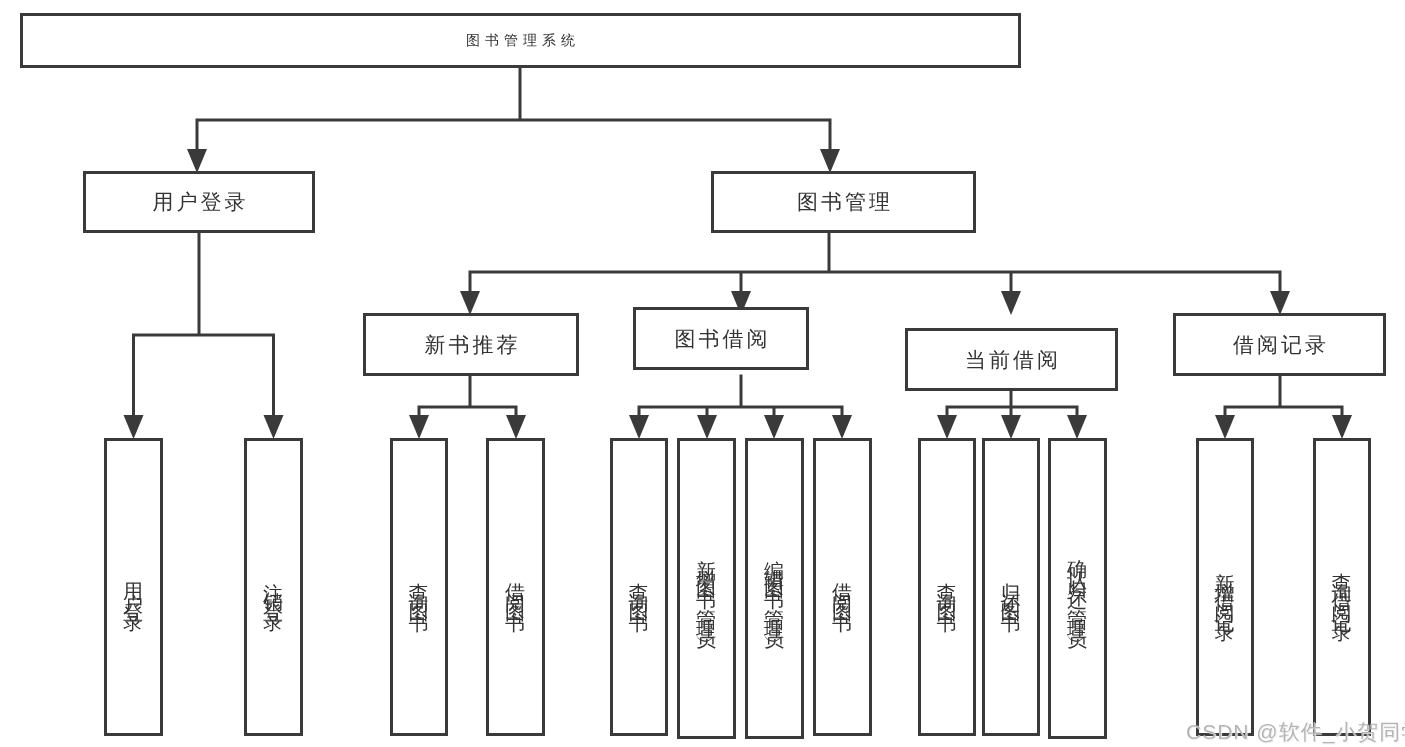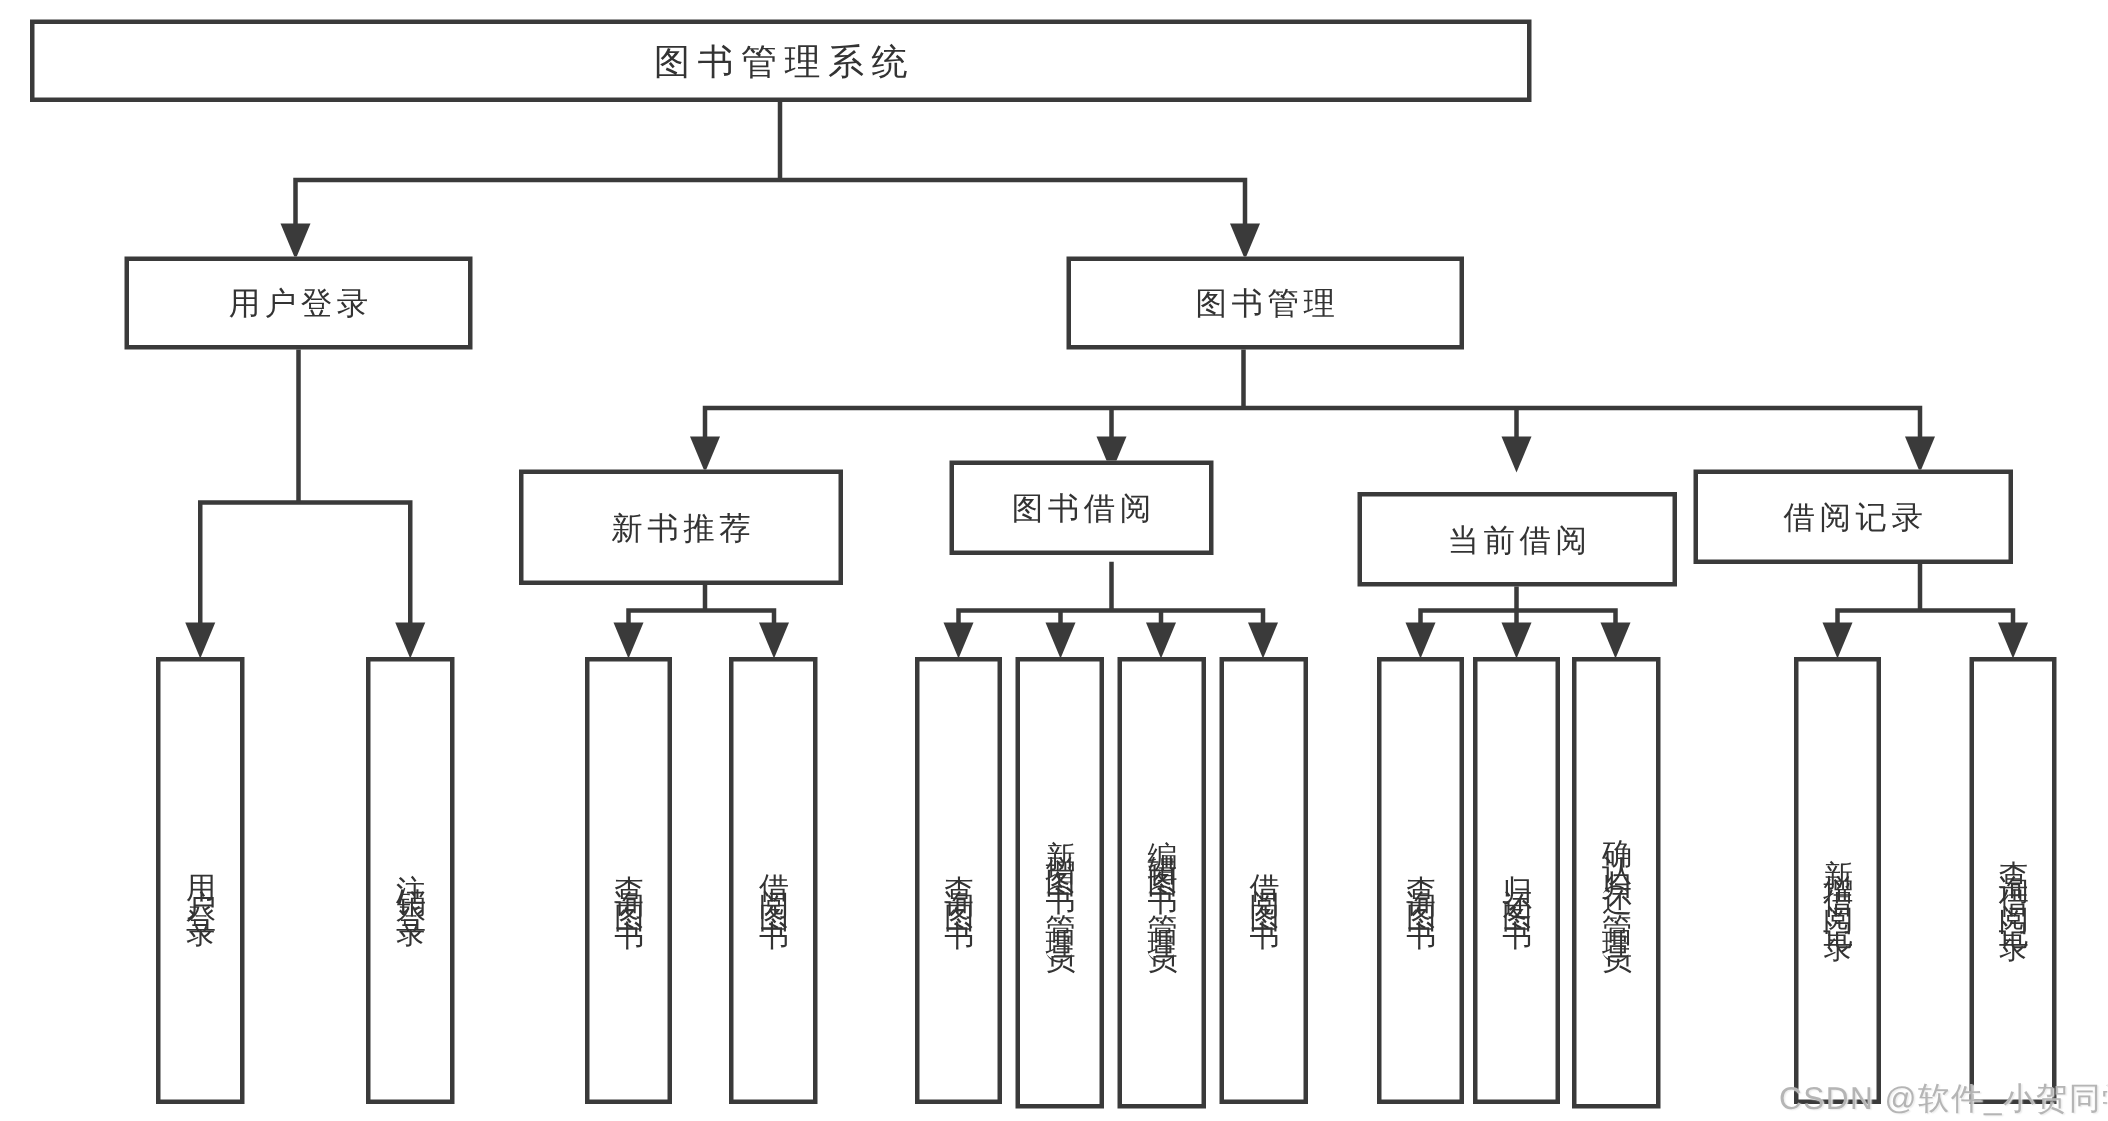--- a/index.html
+++ b/index.html
@@ -21,21 +21,21 @@
     justify-content:center;
     color:#333333;
   }
   .h-label{
     font-size:21px;
     letter-spacing:3px;
     text-indent:3px;
     white-space:nowrap;
     color:#333333;
   }
-  .root-label{font-size:24px;letter-spacing:5px;text-indent:5px;font-family:Liberation Serif, serif;}
+  .root-label{font-size:14px;letter-spacing:5px;text-indent:5px;font-family:Liberation Serif, serif;}
   .v-label{
     writing-mode:vertical-rl;
     text-orientation:mixed;
     font-size:20px;
     letter-spacing:10px;
     color:#333333;
     line-height:1;
   }
   .watermark{
     position:absolute;
@@ -89,30 +89,30 @@
     <span class="h-label root-label">图书管理系统</span>
   </div>
 
   <div class="box" style="left:83px;top:171px;width:232px;height:62px">
     <span class="h-label">用户登录</span>
   </div>
   <div class="box" style="left:711px;top:171px;width:265px;height:62px">
     <span class="h-label">图书管理</span>
   </div>
 
-  <div class="box" style="left:346px;top:313px;width:216px;height:77px">
+  <div class="box" style="left:363px;top:313px;width:216px;height:63px">
     <span class="h-label">新书推荐</span>
   </div>
   <div class="box" style="left:633px;top:307px;width:176px;height:63px">
     <span class="h-label">图书借阅</span>
   </div>
   <div class="box" style="left:905px;top:328px;width:213px;height:63px">
     <span class="h-label">当前借阅</span>
   </div>
-  <div class="box" style="left:1129px;top:313px;width:213px;height:63px">
+  <div class="box" style="left:1173px;top:313px;width:213px;height:63px">
     <span class="h-label">借阅记录</span>
   </div>
 
   <div class="box" style="left:104px;top:438px;width:59px;height:298px">
     <span class="v-label">用户登录</span>
   </div>
   <div class="box" style="left:244px;top:438px;width:59px;height:298px">
     <span class="v-label">注销登录</span>
   </div>
 

